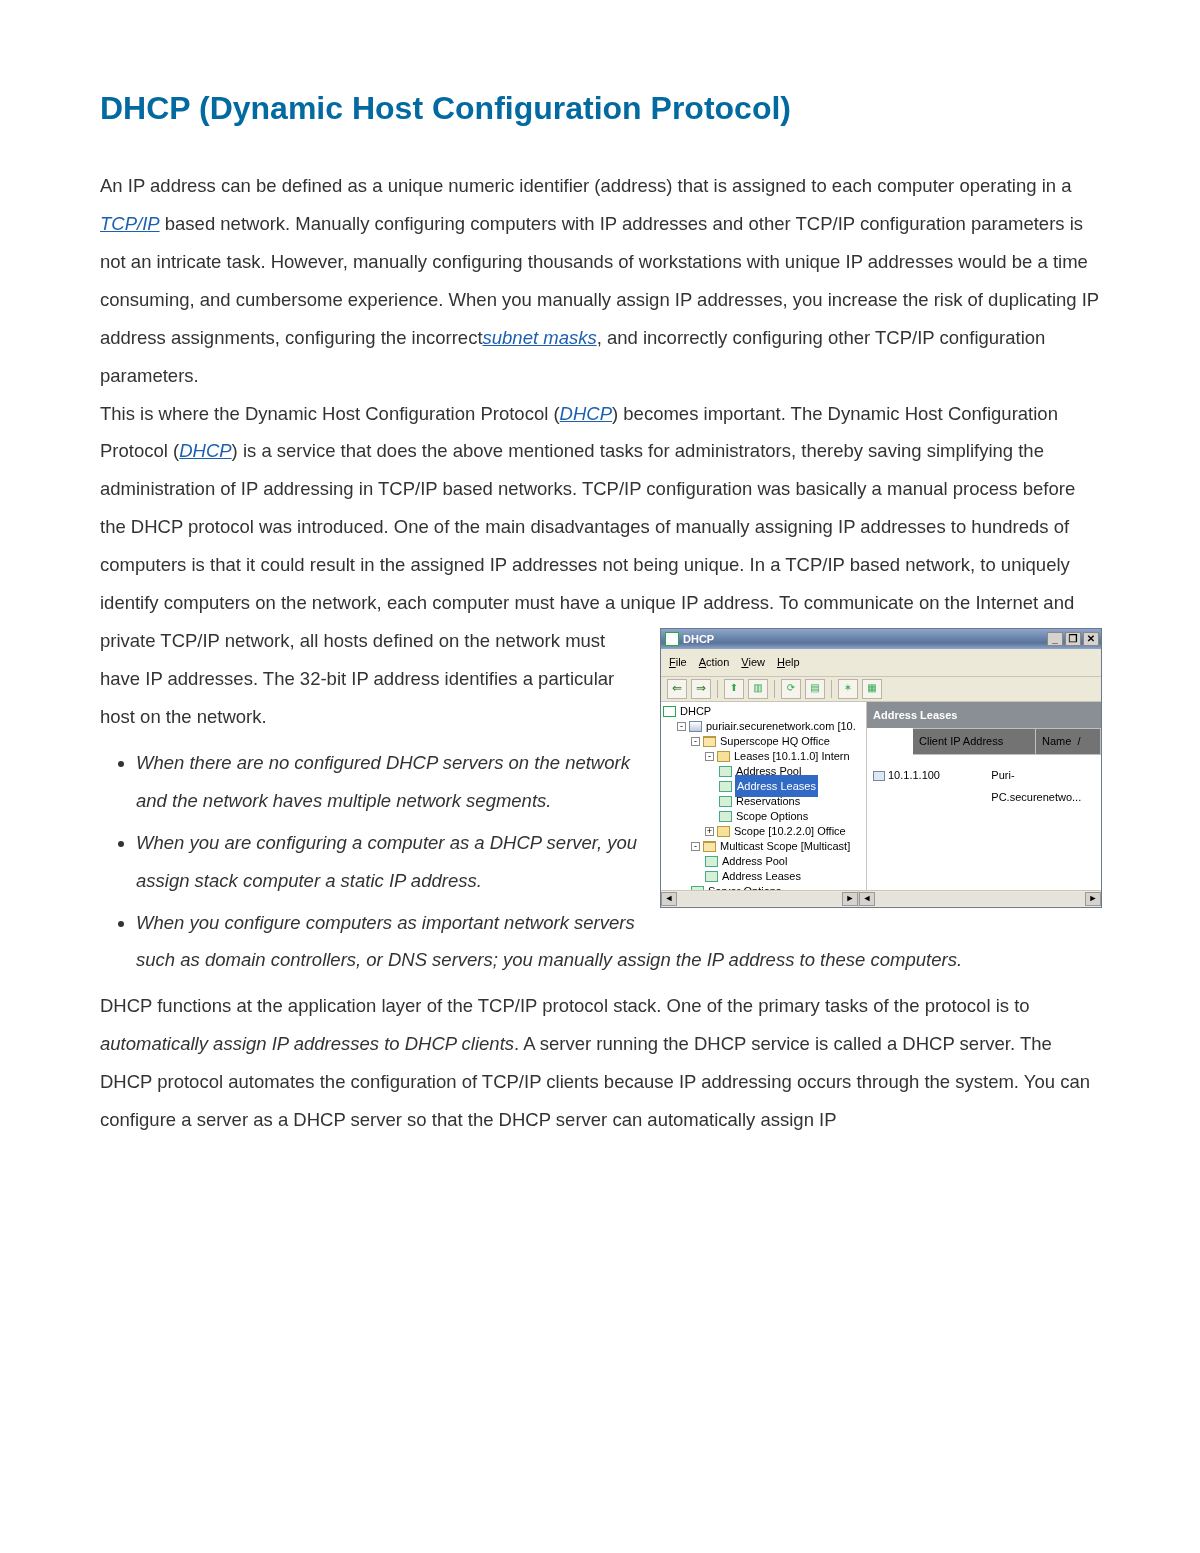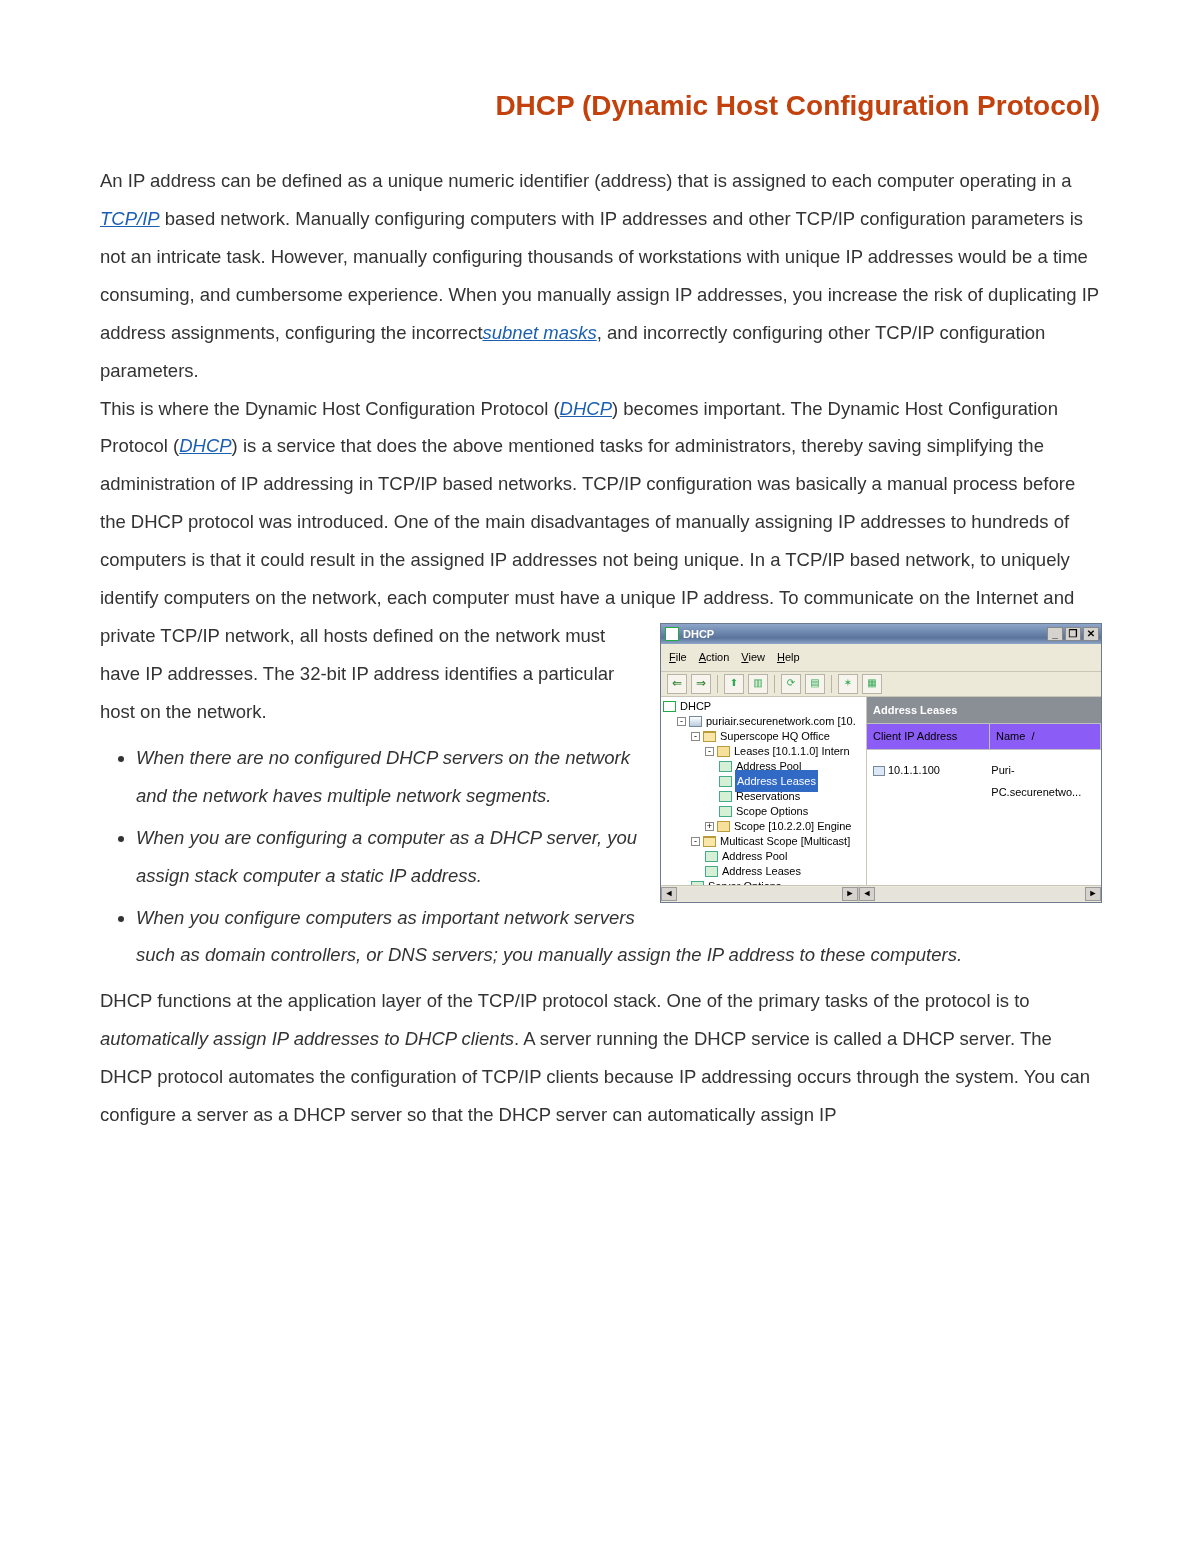--- a/index.html
+++ b/index.html
@@ -11,25 +11,24 @@
   }
   .page {
     width: 1200px;
     min-height: 1553px;
     box-sizing: border-box;
     padding: 90px 100px 60px 100px;
     position: relative;
   }
   h1.title {
     font-family: Arial, Helvetica, sans-serif;
-    font-size: 28px;
+    font-size: 32px;
     font-weight: bold;
-    color: #c2410c;
+    color: #0369a1;
     margin: 0 0 40px 0;
-    text-align: right;
   }
   .body-text {
     font-size: 18.5px;
     line-height: 2.05;
     color: #333;
   }
   .body-text a {
     color: #1b5fb3;
     text-decoration: underline;
     font-style: italic;
@@ -156,24 +155,25 @@
     background: #fff;
   }
   .right-header {
     background: #8a8f96;
     color: #fff; font-weight: bold;
     font-size: 11px;
     padding: 2px 6px;
   }
   .right-cols {
     display: flex;
-    background: #8b5cf6;
+    background: #737373;
     border-top: 1px solid #c0c0c0;
     border-bottom: 1px solid #c0c0c0;
     font-size: 11px;
+    margin-left: 46px;
   }
   .right-cols .col {
     padding: 1px 6px;
     border-right: 1px solid #c0c0c0;
   }
   .right-row {
     display: flex;
     font-size: 11px;
     padding: 1px 0;
   }
@@ -273,21 +273,21 @@
                   <span class="ticon leaf-grn"></span>
                   <span class="lbl">Reservations</span>
                 </div>
               <div class="tnode ind4">
                   <span class="ticon leaf-grn"></span>
                   <span class="lbl">Scope Options</span>
                 </div>
               <div class="tnode ind3">
                   <span class="plusbox">+</span>
                   <span class="ticon folder"></span>
-                  <span class="lbl">Scope [10.2.2.0] Engine</span>
+                  <span class="lbl">Scope [10.2.2.0] Office</span>
                 </div>
               <div class="tnode ind2">
                   <span class="plusbox">-</span>
                   <span class="ticon folder-open"></span>
                   <span class="lbl">Multicast Scope [Multicast]</span>
                 </div>
               <div class="tnode ind3">
                   <span class="ticon leaf-grn"></span>
                   <span class="lbl">Address Pool</span>
                 </div>

